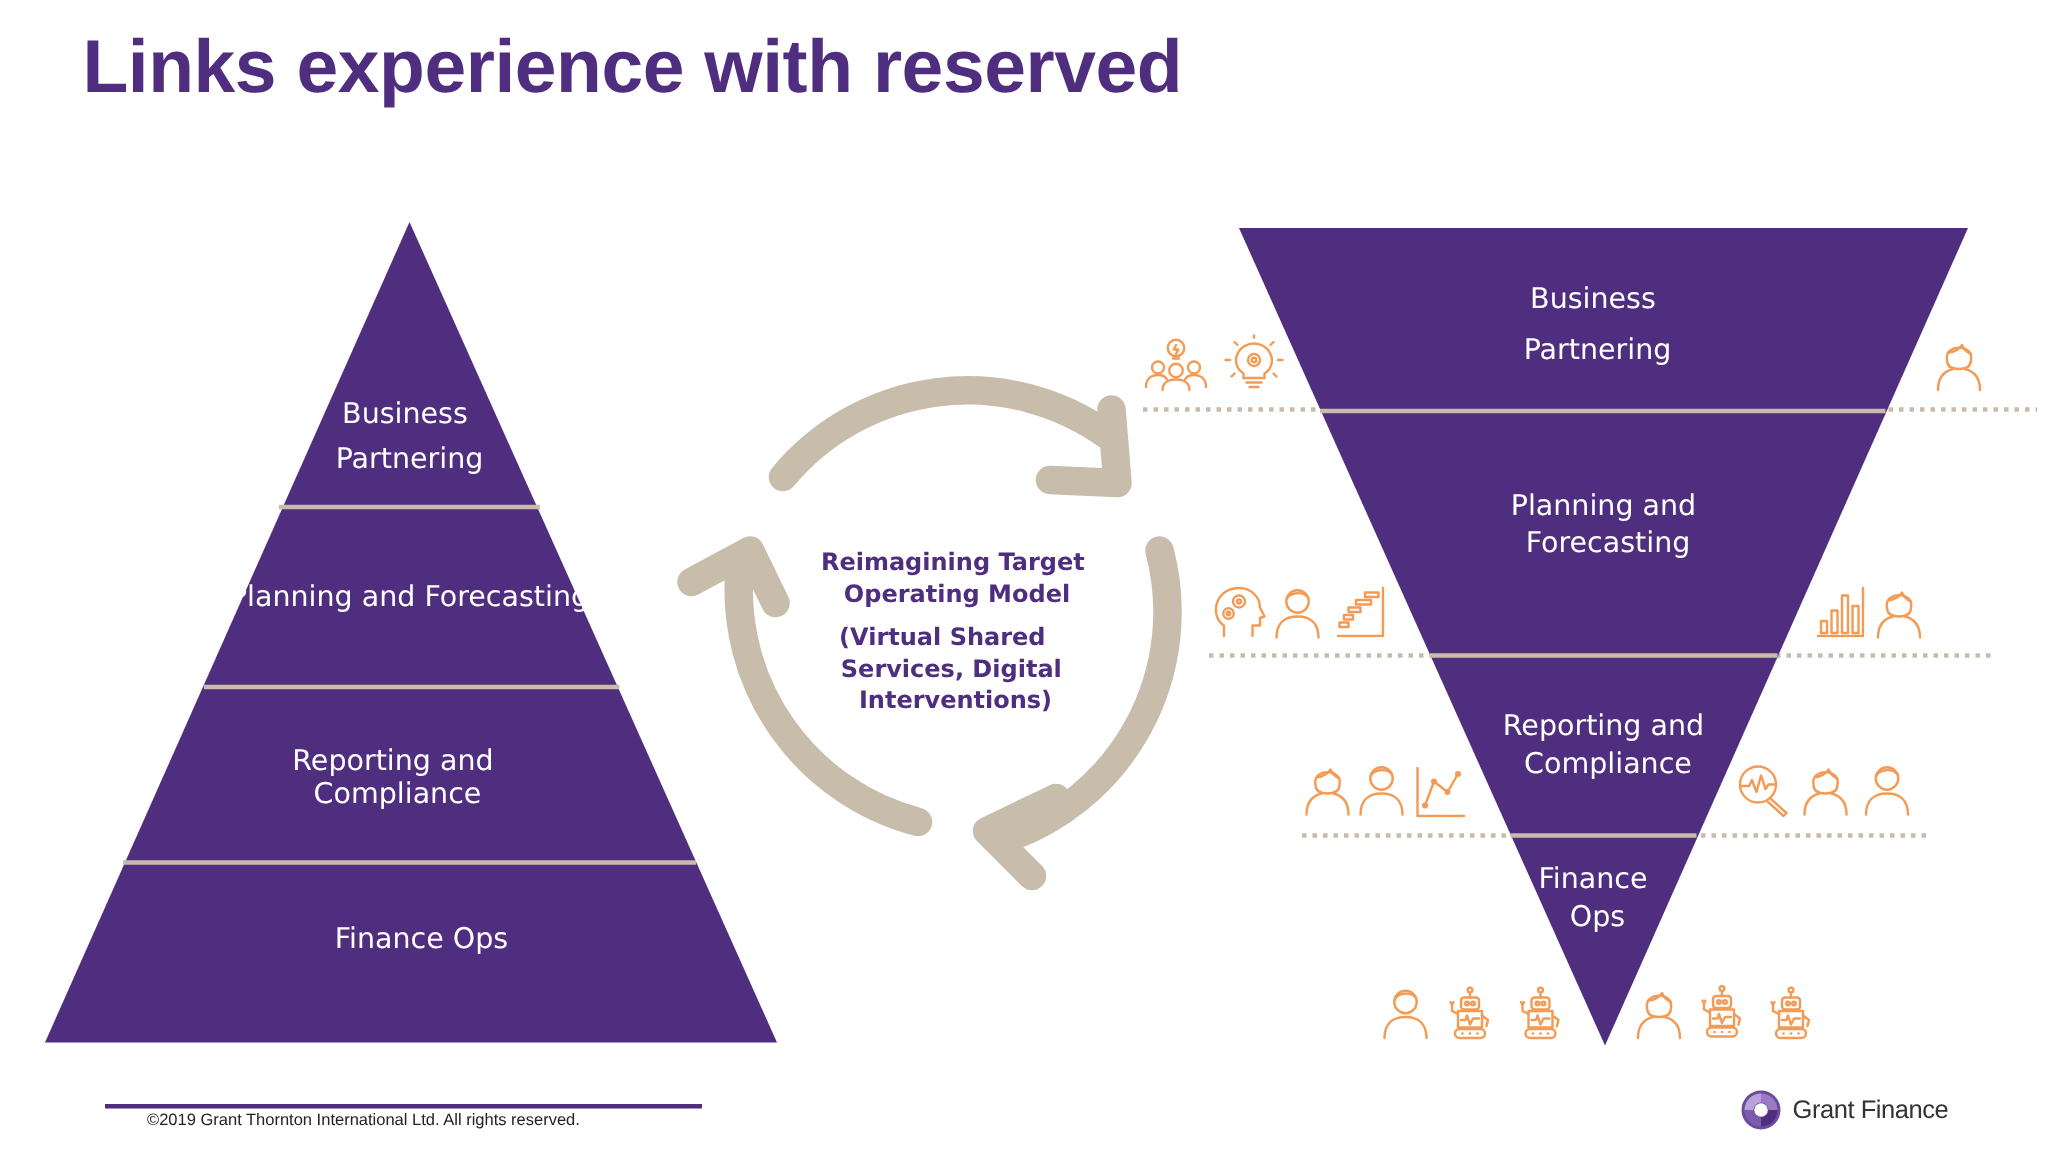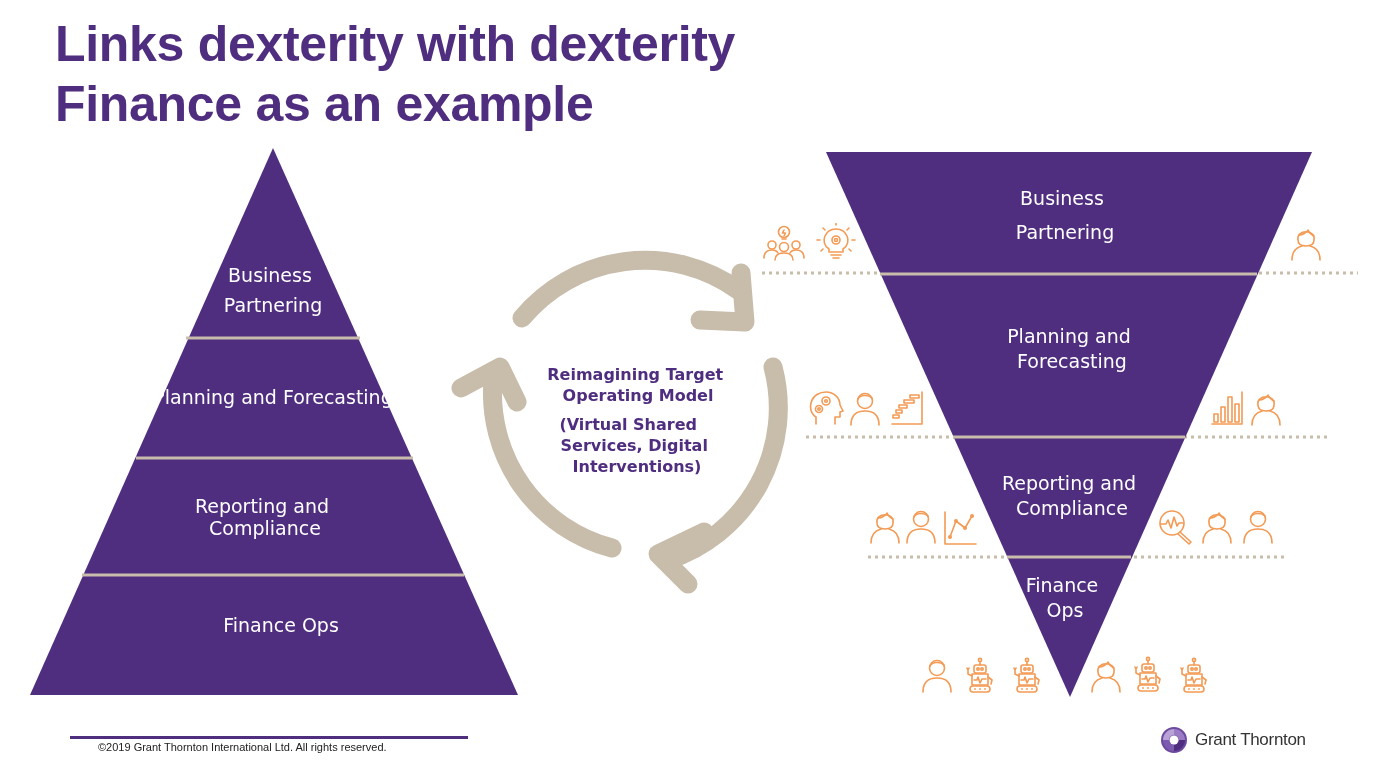--- a/index.html
+++ b/index.html
@@ -12,22 +12,21 @@
   .ico-fill { fill:#f39a54; stroke:none; }
   .footer-rule { position:absolute; left:70px; top:736px; width:398px; height:3px; background:#4f2d7f; }
   .copyright { position:absolute; left:98px; top:741px; font-size:11px; color:#222; font-family:"Liberation Sans", sans-serif; }
   .logo { position:absolute; left:1160px; top:726px; display:flex; align-items:center; gap:7px; }
   .logo-text { font-family:"Liberation Sans", sans-serif; font-size:17px; color:#333; letter-spacing:-0.3px; }
 </style>
 </head>
 <body>
 
 <h1 class="title">
-  <span>Links dexterity with dexterity</span><br>
-  <span>Finance as an example</span>
+  <span>Links experience with reserved</span><br>
 </h1>
 
 <svg class="canvas" width="1379" height="776" viewBox="0 0 1379 776">
   <defs>
 
     <symbol id="sym-male" viewBox="0 0 34 36">
       <circle class="ico" cx="17" cy="11" r="7.5"></circle>
       <path class="ico" d="M10 9 C12 5 20 4 24 8"></path>
       <path class="ico" d="M3 35 C3 25 9 21 17 21 C25 21 31 25 31 35"></path>
     </symbol>
@@ -221,14 +220,14 @@
 
 <div class="logo">
   <svg width="28" height="28" viewBox="0 0 28 28">
     <circle cx="14" cy="14" r="13" fill="#6c4a9e"></circle>
     <path d="M14 3 A11 11 0 0 1 25 14 L19 14 A5 5 0 0 0 14 9 Z" fill="#9b7cc4"></path>
     <path d="M25 14 A11 11 0 0 1 14 25 L14 19 A5 5 0 0 0 19 14 Z" fill="#4f2d7f"></path>
     <path d="M14 25 A11 11 0 0 1 3 14 L9 14 A5 5 0 0 0 14 19 Z" fill="#7d5bb0"></path>
     <path d="M3 14 A11 11 0 0 1 14 3 L14 9 A5 5 0 0 0 9 14 Z" fill="#b9a2d8"></path>
     <circle cx="14" cy="14" r="4.5" fill="#ffffff"></circle>
   </svg>
-  <span class="logo-text">Grant Thornton</span>
+  <span class="logo-text">Grant Finance</span>
 </div>
 
 </body></html>

